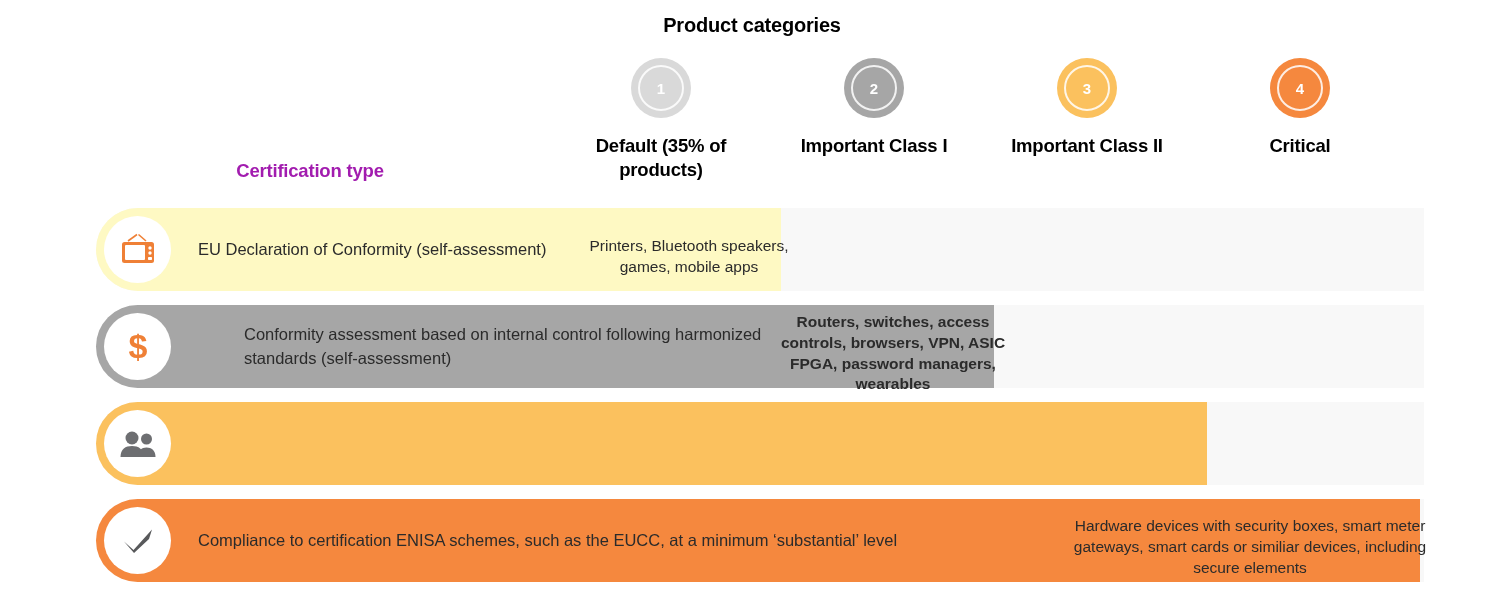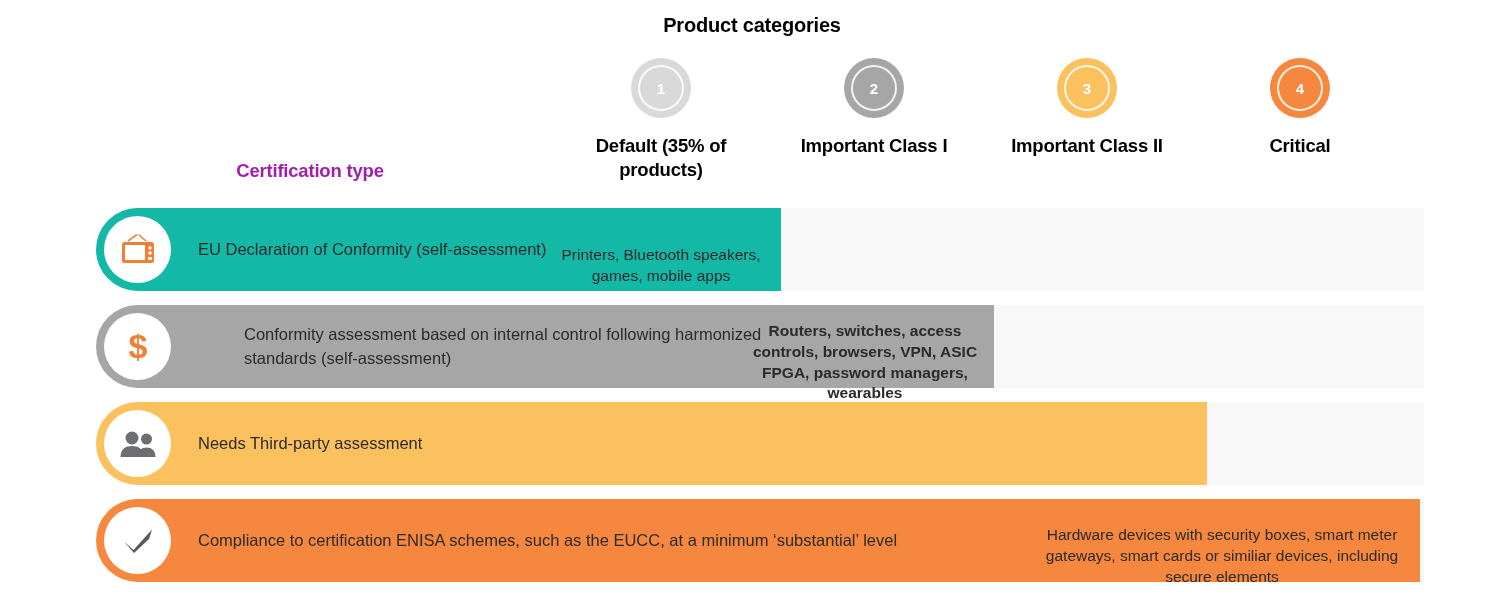--- a/index.html
+++ b/index.html
@@ -138,34 +138,35 @@
     display: flex;
     align-items: center;
     font-size: 16.5px;
     line-height: 1.42;
     color: #2b2b2b;
     padding-right: 14px;
     box-sizing: border-box;
   }
   .row-value {
     position: absolute;
-    top: 16px;
+    top: 7px;
     height: 83px;
     display: flex;
     align-items: center;
     justify-content: center;
     text-align: center;
     font-size: 15.5px;
     line-height: 1.34;
     color: #2b2b2b;
     box-sizing: border-box;
-  }
-
-  
-  .bar-1 { background: #14b8a6; }
+    margin-left: 28px;
+  }
+
+  
+  .bar-1 { background: #fef9c3; }
   .bar-2 { background: #a6a6a6; }
   .bar-3 { background: #fbc15e; }
   .bar-4 { background: #f5883e; }
 
   .icon-svg { display: block; }
 </style>
 </head>
 <body>
 
 <div class="chart-title">Product categories</div>
@@ -242,21 +243,20 @@
     <div class="row-track"></div>
     <div class="row-bar bar-3" style="width:1111px;">
       <div class="icon-circle">
         <svg class="icon-svg" width="40" height="28" viewBox="0 0 40 28">
           <circle cx="14" cy="8" r="6.5" fill="#6d6e71"></circle>
           <path d="M2.5 27 C2.5 19 7.5 16 14 16 C20.5 16 25.5 19 25.5 27 Z" fill="#6d6e71"></path>
           <circle cx="28.5" cy="9" r="5.5" fill="#6d6e71"></circle>
           <path d="M20 27 C20 20.5 23.5 17.5 28.5 17.5 C33.5 17.5 37.5 20.5 37.5 27 Z" fill="#6d6e71"></path>
         </svg>
       </div>
-      <div class="row-label" style="width:700px;">Needs Third-party assessment</div>
     </div>
   </div>
 
   <div class="row">
     <div class="row-track"></div>
     <div class="row-bar bar-4" style="width:1324px;">
       <div class="icon-circle">
         <svg class="icon-svg" width="36" height="30" viewBox="0 0 36 30">
           <path d="M4 15.5 L13.5 24 L32 3.5 L29 13 L14 27 Z" fill="#58595b"></path>
         </svg>

